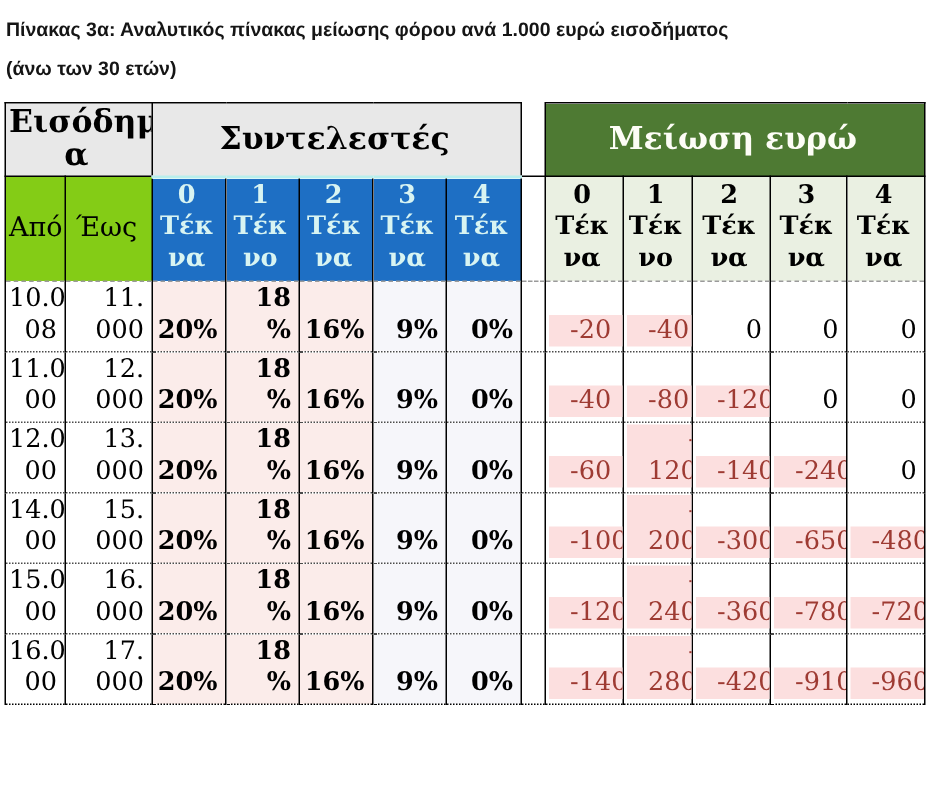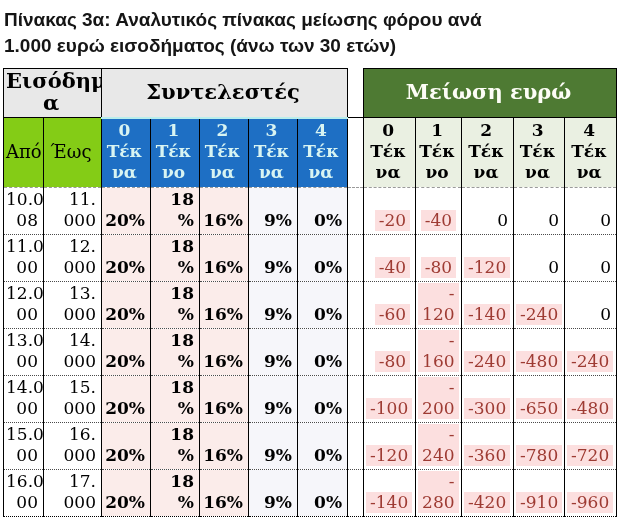--- a/index.html
+++ b/index.html
@@ -2,21 +2,21 @@
 <html style="--header-gray: #e8e8e8; --blue-header: #1e6fc4; --blue-header-text: #d8f4f2; --green-header: #4e7a33; --green-light: #eaf0e2; --pink-cell: #fbecea; --lavender-cell: #f6f6fa; --negative-text: #9e3b33; --negative-highlight: #fcdfdf;"><head>
 <meta charset="utf-8">
 <style>
   html,body{margin:0;padding:0;background:#fff}
   body{
     width:620px;height:528px;overflow:hidden;
     font-family:"DejaVu Serif","Liberation Serif",serif;color:#000;
   }
   .title{
     font-family:"Liberation Sans",sans-serif;
-    font-weight:700;font-size:19px;line-height:26px;color:#151515;
+    font-weight:700;font-size:13px;line-height:26px;color:#151515;
     margin:7px 0 9px 4px;max-width:492px;
   }
   table.tax{
     border-collapse:collapse;table-layout:fixed;
     margin-left:3px;width:614px;
   }
   th,td{padding:1px 5px 3px 2px;overflow:hidden;box-sizing:border-box}
   
   tr.h1{height:47px}
   tr.h1 th{
@@ -50,21 +50,21 @@
     border-left:1px solid #000;border-right:1px solid #000;
     border-top:1px dotted #4a4a4a;border-bottom:1px dotted #4a4a4a;
     vertical-align:bottom;text-align:right;
     font-size:17px;line-height:21px;white-space:pre-line;background:#fff;
   }
   tr.r:last-child td{border-bottom:1px dotted #000}
   tr.r td.coeff{font-weight:700}
   tr.r td.c0,tr.r td.c1,tr.r td.c2{background:var(--pink-cell)}
   tr.r td.c3,tr.r td.c4{background:var(--lavender-cell)}
   span.rv{display:inline-block}
-  span.rv.neg{color:var(--negative-text);background:var(--negative-highlight);padding:0 4px}
+  span.rv.neg{color:var(--negative-text);background:var(--negative-highlight);padding:0 14px}
 </style>
 </head>
 <body>
 
 <div class="title">Πίνακας 3α: Αναλυτικός πίνακας μείωσης φόρου ανά 1.000 ευρώ εισοδήματος (άνω των 30 ετών)</div>
 
 <table class="tax">
   <colgroup>
     <col style="width:40px">
       <col style="width:58px">
@@ -177,39 +177,20 @@
     <td class="coeff c4">0%</td>
     <td class="gap"></td>
     <td><span class="rv neg">-60</span></td>
     <td><span class="rv neg">-
 120</span></td>
     <td><span class="rv neg">-140</span></td>
     <td><span class="rv neg">-240</span></td>
     <td><span class="rv">0</span></td>
   </tr>
 
-  <tr class="r">
-    <td>13.0
-00</td>
-    <td>14.
-000</td>
-    <td class="coeff c0">20%</td>
-    <td class="coeff c1">18
-%</td>
-    <td class="coeff c2">16%</td>
-    <td class="coeff c3">9%</td>
-    <td class="coeff c4">0%</td>
-    <td class="gap"></td>
-    <td><span class="rv neg">-80</span></td>
-    <td><span class="rv neg">-
-160</span></td>
-    <td><span class="rv neg">-240</span></td>
-    <td><span class="rv neg">-480</span></td>
-    <td><span class="rv neg">-240</span></td>
-  </tr>
 
   <tr class="r">
     <td>14.0
 00</td>
     <td>15.
 000</td>
     <td class="coeff c0">20%</td>
     <td class="coeff c1">18
 %</td>
     <td class="coeff c2">16%</td>

